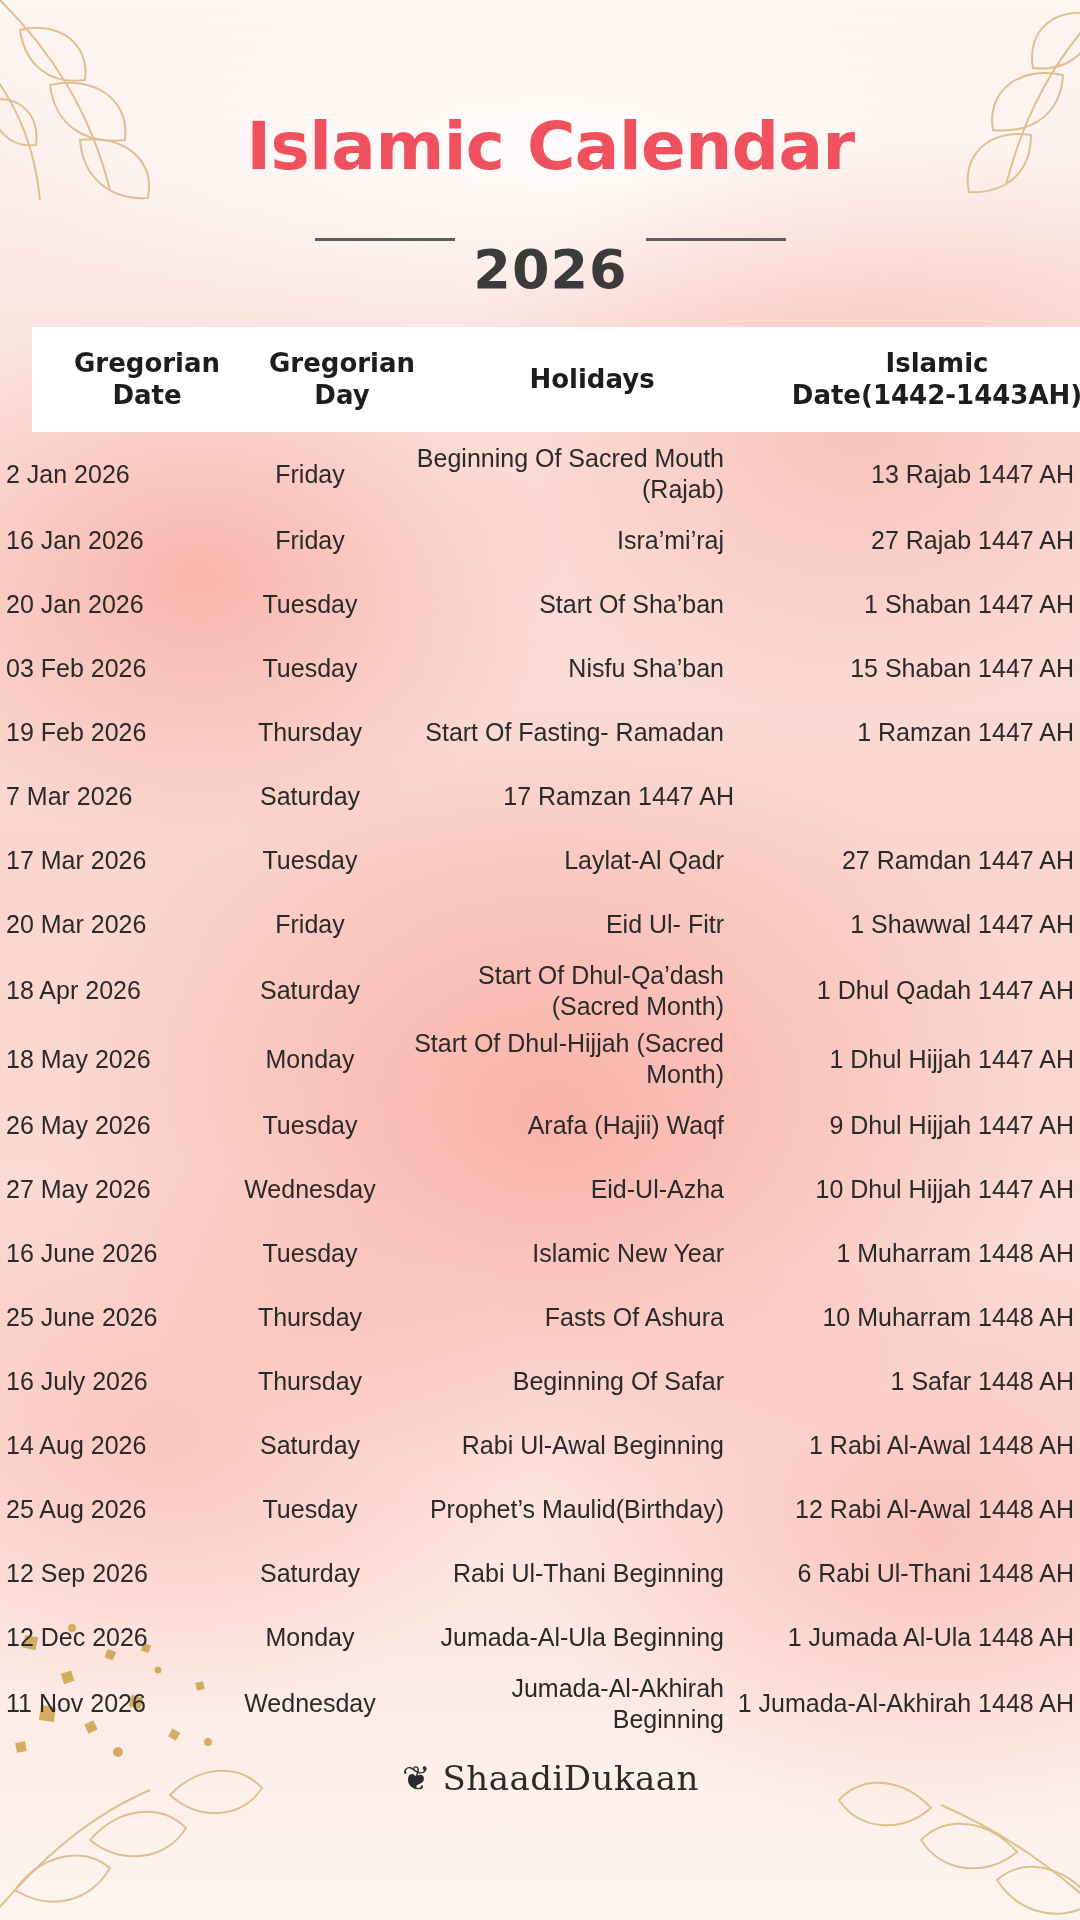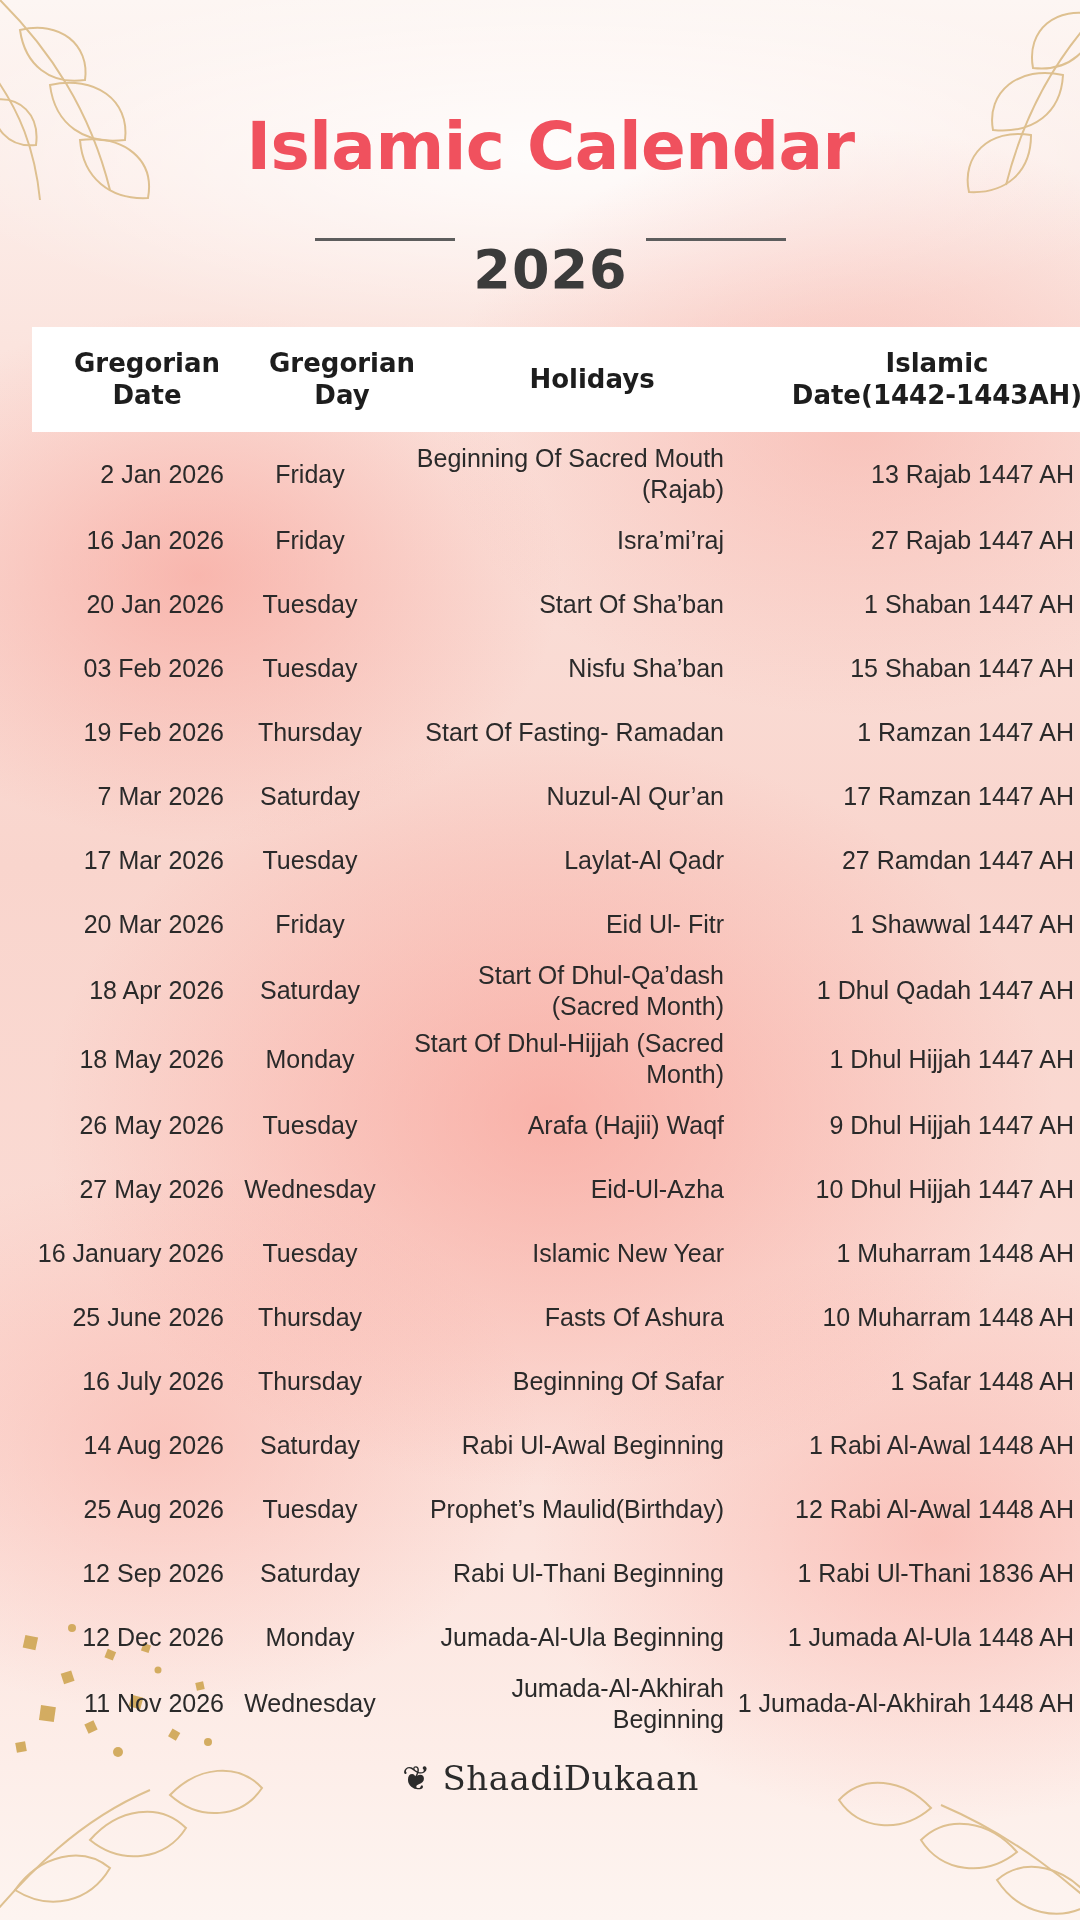--- a/index.html
+++ b/index.html
@@ -106,21 +106,21 @@
   .row {
     display: flex;
     align-items: center;
     min-height: 58px;
     padding: 3px 0;
   }
   .cell {
     box-sizing: border-box;
     padding: 0 6px;
   }
-  .c1 { width: 230px; text-align: right; }
+  .c1 { width: 230px; text-align: left; }
   .c2 { width: 160px; text-align: center; }
   .c3 { width: 340px; text-align: right; }
   .c4 { width: 350px; text-align: right; }
 
   .rows .cell {
     font-size: 25px;
     color: #2a2a2a;
     line-height: 1.25;
     font-family: "Liberation Sans", sans-serif;
   }
@@ -257,21 +257,20 @@
       </div>
       <div class="row">
         <div class="cell c1">19 Feb 2026</div>
         <div class="cell c2">Thursday</div>
         <div class="cell c3">Start Of Fasting- Ramadan</div>
         <div class="cell c4">1 Ramzan 1447 AH</div>
       </div>
       <div class="row">
         <div class="cell c1">7 Mar 2026</div>
         <div class="cell c2">Saturday</div>
-        <div class="cell c3">Nuzul-Al Qur’an</div>
         <div class="cell c4">17 Ramzan 1447 AH</div>
       </div>
       <div class="row">
         <div class="cell c1">17 Mar 2026</div>
         <div class="cell c2">Tuesday</div>
         <div class="cell c3">Laylat-Al Qadr</div>
         <div class="cell c4">27 Ramdan 1447 AH</div>
       </div>
       <div class="row">
         <div class="cell c1">20 Mar 2026</div>
@@ -297,21 +296,21 @@
         <div class="cell c3">Arafa (Hajii) Waqf</div>
         <div class="cell c4">9 Dhul Hijjah 1447 AH</div>
       </div>
       <div class="row">
         <div class="cell c1">27 May 2026</div>
         <div class="cell c2">Wednesday</div>
         <div class="cell c3">Eid-Ul-Azha</div>
         <div class="cell c4">10 Dhul Hijjah 1447 AH</div>
       </div>
       <div class="row">
-        <div class="cell c1">16 January 2026</div>
+        <div class="cell c1">16 June 2026</div>
         <div class="cell c2">Tuesday</div>
         <div class="cell c3">Islamic New Year</div>
         <div class="cell c4">1 Muharram 1448 AH</div>
       </div>
       <div class="row">
         <div class="cell c1">25 June 2026</div>
         <div class="cell c2">Thursday</div>
         <div class="cell c3">Fasts Of Ashura</div>
         <div class="cell c4">10 Muharram 1448 AH</div>
       </div>
@@ -330,21 +329,21 @@
       <div class="row">
         <div class="cell c1">25 Aug 2026</div>
         <div class="cell c2">Tuesday</div>
         <div class="cell c3">Prophet’s Maulid(Birthday)</div>
         <div class="cell c4">12 Rabi Al-Awal 1448 AH</div>
       </div>
       <div class="row">
         <div class="cell c1">12 Sep 2026</div>
         <div class="cell c2">Saturday</div>
         <div class="cell c3">Rabi Ul-Thani Beginning</div>
-        <div class="cell c4">1 Rabi Ul-Thani 1836 AH</div>
+        <div class="cell c4">6 Rabi Ul-Thani 1448 AH</div>
       </div>
       <div class="row">
         <div class="cell c1">12 Dec 2026</div>
         <div class="cell c2">Monday</div>
         <div class="cell c3">Jumada-Al-Ula Beginning</div>
         <div class="cell c4">1 Jumada Al-Ula 1448 AH</div>
       </div>
       <div class="row">
         <div class="cell c1">11 Nov 2026</div>
         <div class="cell c2">Wednesday</div>

